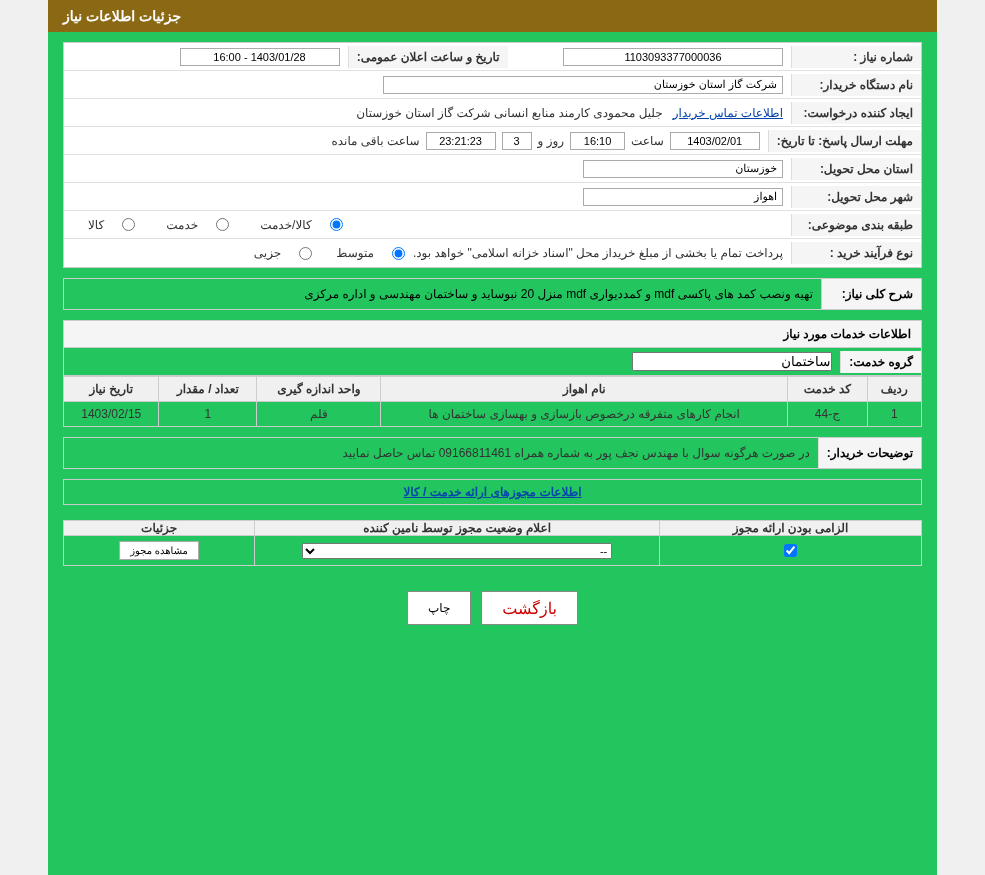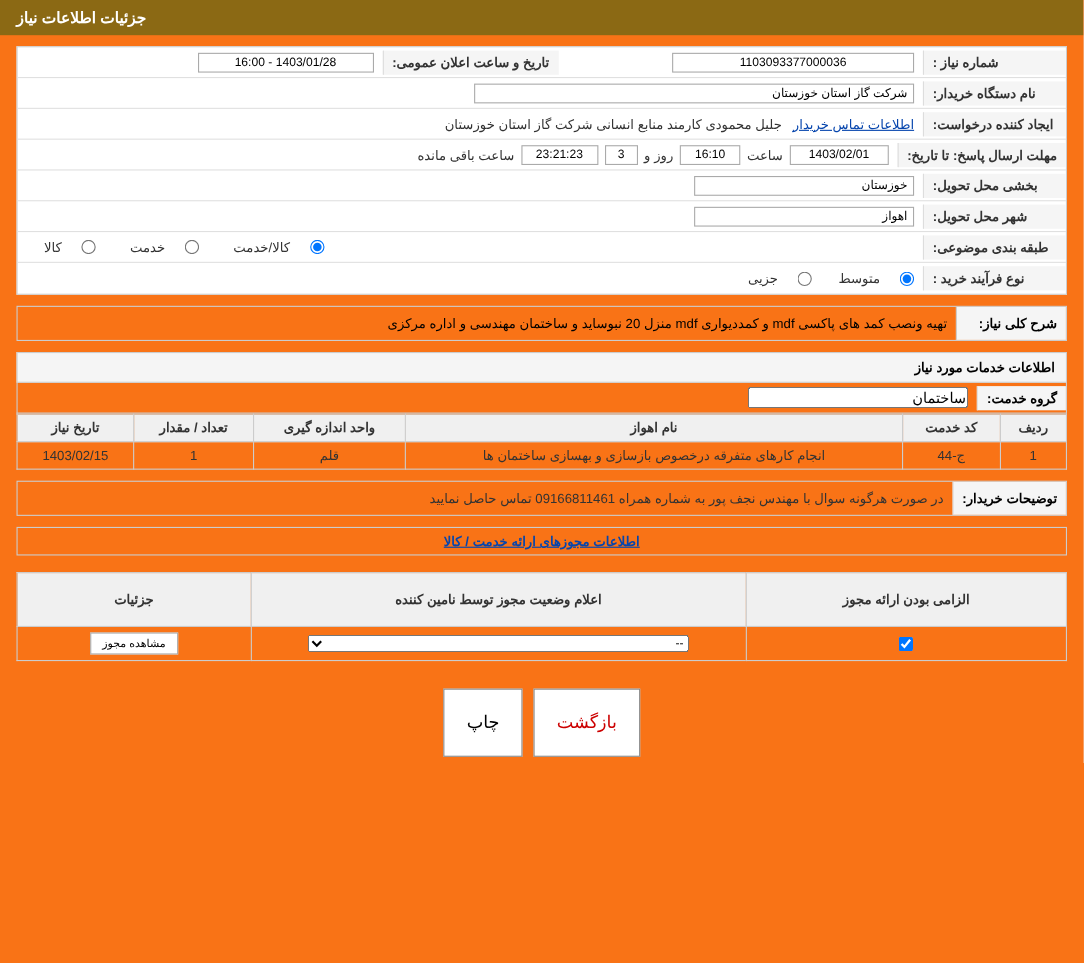--- a/index.html
+++ b/index.html
@@ -3,23 +3,23 @@
   <meta charset="utf-8">
   <style>
     * { box-sizing: border-box; margin: 0; padding: 0; }
     body {
       font-family: Tahoma, Arial, sans-serif;
       font-size: 12px;
       background: #f0f0f0;
       direction: rtl;
     }
     .page-wrapper {
-      width: 985px;
+      width: 889px;
       min-height: 875px;
-      background: #f97316;
+      background: #22c55e;
       margin: 0 auto;
     }
     .header-bar {
       background: #8B6914;
       color: #fff;
       text-align: left;
       padding: 8px 15px;
       font-size: 14px;
       font-weight: bold;
     }
@@ -37,21 +37,21 @@
       border-bottom: 1px solid #e0e0e0;
       min-height: 28px;
     }
     .info-row:last-child {
       border-bottom: none;
     }
     .label-cell {
       background: #f5f5f5;
       padding: 4px 8px;
       min-width: 130px;
-      text-align: left;
+      text-align: right;
       color: #333;
       font-weight: bold;
       border-left: 1px solid #ddd;
       white-space: nowrap;
     }
     .value-cell {
       padding: 4px 8px;
       flex: 1;
       text-align: right;
       color: #333;
@@ -169,21 +169,21 @@
       margin-bottom: 5px;
     }
     table.license-table {
       width: 100%;
       border-collapse: collapse;
       margin-bottom: 10px;
     }
     table.license-table th {
       background: #f0f0f0;
       border: 1px solid #ccc;
-      padding: 17px 8px;
+      padding: 0 8px;
       text-align: center;
       font-weight: bold;
       color: #333;
       margin-left: 31px;
     }
     table.license-table td {
       border: 1px solid #ccc;
       padding: 5px 8px;
       text-align: center;
       color: #333;
@@ -198,23 +198,23 @@
     }
     .footer-buttons {
       display: flex;
       justify-content: center;
       gap: 10px;
       padding: 15px;
     }
     .btn-print {
       background: #fff;
       border: 1px solid #888;
-      padding: 20px 20px;
+      padding: 9px 20px;
       cursor: pointer;
-      font-size: 16px;
+      font-size: 12px;
       font-family: Tahoma, Arial, sans-serif;
     }
     .btn-back {
       background: #fff;
       border: 1px solid #888;
       padding: 5px 20px;
       cursor: pointer;
       font-size: 16px;
       font-family: Tahoma, Arial, sans-serif;
       color: #c00;
@@ -273,21 +273,21 @@
             <input type="text" style="width: 55px; text-align: center;" value="16:10">
             <span>روز و</span>
             <input type="text" style="width: 30px; text-align: center;" value="3">
             <input type="text" style="width: 70px; text-align: center;" value="23:21:23">
             <span>ساعت باقی مانده</span>
           </div>
         </div>
       </div>
 
       <div class="info-row">
-        <div class="label-cell">بخشی محل تحویل:</div>
+        <div class="label-cell">استان محل تحویل:</div>
         <div class="value-cell">
           <input type="text" style="width: 200px; text-align: right;" value="خوزستان">
         </div>
       </div>
 
       <div class="info-row">
         <div class="label-cell">شهر محل تحویل:</div>
         <div class="value-cell">
           <input type="text" style="width: 200px; text-align: right;" value="اهواز">
         </div>
@@ -310,20 +310,21 @@
               <span>کالا</span>
             </div>
           </div>
         </div>
       </div>
 
       <div class="info-row">
         <div class="label-cell">نوع فرآیند خرید :</div>
         <div class="value-cell">
           <div class="process-row">
+            <span>پرداخت تمام یا بخشی از مبلغ خریداز محل "اسناد خزانه اسلامی" خواهد بود.</span>
             <div class="radio-item">
               <input type="radio" name="process" checked="" style="">
               <span>متوسط</span>
             </div>
             <div class="radio-item">
               <input type="radio" name="process" style="">
               <span>جزیی</span>
             </div>
           </div>
         </div>

